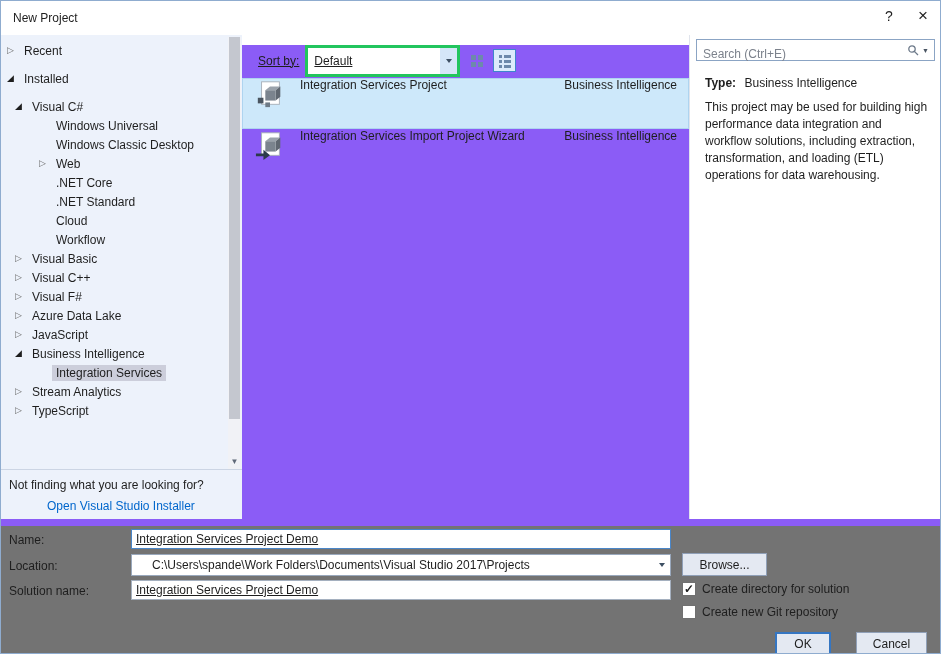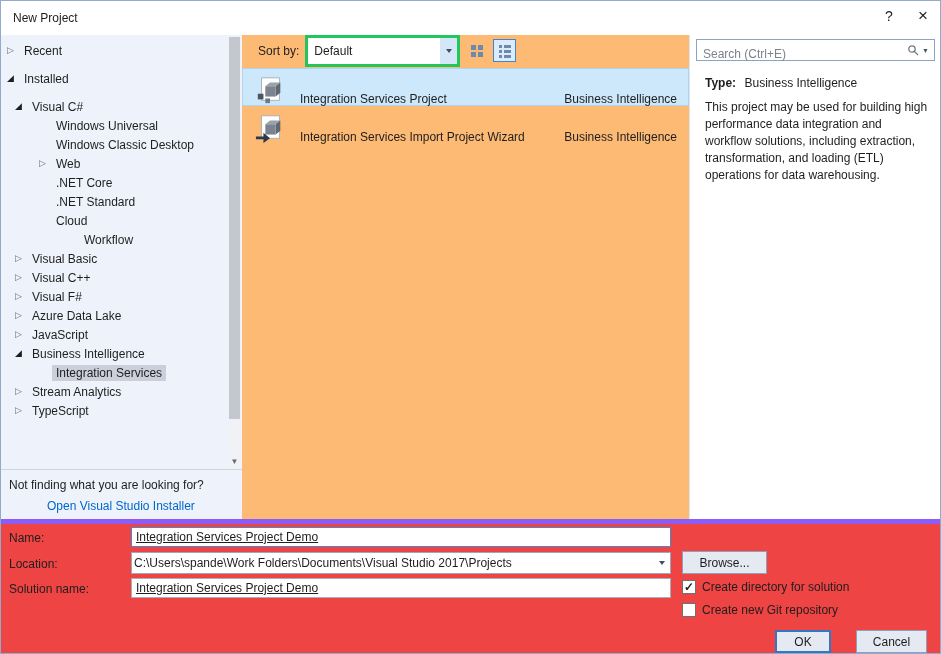--- a/index.html
+++ b/index.html
@@ -34,36 +34,36 @@
   .scroll-thumb { position:absolute; top:0; left:1px; width:11px; height:382px; background:#c4c7cf; }
   .scroll-down { position:absolute; bottom:0; left:0; width:13px; height:15px; text-align:center;
                  line-height:15px; font-size:8px; color:#5f6878; }
 
   .left-footer { position:absolute; left:0; right:0; top:434px; height:50px;
                  border-top:1px solid #ccd5e4; padding:8px 0 0 8px; }
   .footer-q { color:#1e1e1e; }
   .footer-link { display:block; margin:7px 0 0 38px; color:#0066cc; text-decoration:none; cursor:pointer; }
 
   
-  .mid-panel { position:absolute; top:34px; left:241px; width:447px; height:484px; background:#fdba74; }
+  .mid-panel { position:absolute; top:44px; left:241px; width:447px; height:484px; background:#8b5cf6;text-decoration:underline; }
   .mid-toolbar { height:31px; display:flex; align-items:center; padding-left:16px; }
   .sort-label { margin-right:6px; }
   .sort-combo { width:155px; height:32px; background:#ffffff; border:3px solid #22c55e;
                 display:flex; align-items:center; cursor:default; }
   .sort-combo .combo-text { flex:1; padding-left:6px; }
   .combo-arrow-zone { width:17px; height:100%; display:flex; align-items:center; justify-content:center;
                       background:#d5e6f8; }
   .tri-down { width:0; height:0; border-left:3.5px solid transparent; border-right:3.5px solid transparent;
               border-top:4px solid #3d4f63; }
   .view-btn { width:23px; height:23px; margin-left:5px; display:flex; align-items:center;
               justify-content:center; border:1px solid transparent; cursor:default; }
   .view-btn.selected { border:1px solid #3f86cc; background:#dcebfb; }
 
   .tpl-list { position:absolute; top:33px; left:0; right:0; bottom:0; overflow:hidden; }
-  .tpl-row { height:38px; display:flex; align-items:flex-end; padding:0 10px 0 12px; cursor:default; }
+  .tpl-row { height:51px; display:flex; align-items:flex-start; padding:0 10px 0 12px; cursor:default; }
   .tpl-row.selected { background:#cde8fa; box-shadow:inset 0 0 0 1px #aed4f0; }
   .tpl-icon { width:32px; height:32px; margin-right:14px; flex:none; display:flex; align-items:center; justify-content:center; }
   .tpl-name { flex:1; }
   .tpl-cat { margin-right:2px; }
 
   
   .right-panel { position:absolute; top:34px; left:688px; width:253px; height:484px;
                  background:#ffffff; border-left:1px solid #e0e4ec; }
   .search-box { margin:4px 7px 0 6px; height:22px; border:1px solid #8ba4c4; background:#fff;
                 display:flex; align-items:center; padding-right:5px; }
@@ -71,32 +71,32 @@
                       font-family:"Liberation Sans",sans-serif; font-size:12px; padding-left:6px; color:#1e1e1e;margin-top:7px; }
   .search-box input::placeholder { color:#7c828c; }
   .mag { display:flex; align-items:center; margin-right:3px; }
   .search-caret { font-size:7px; color:#4a5563; }
   .type-line { margin:15px 0 0 15px; }
   .type-label { font-weight:bold; margin-right:5px; }
   .desc { margin:9px 14px 0 15px; line-height:1.42; }
 
   
   .bottom-panel { position:absolute; top:518px; left:0; right:0; height:136px;
-                  background:#ef4444; border-top:5px solid #8b5cf6; }
+                  background:#737373; border-top:7px solid #8b5cf6; }
   .f-label { position:absolute; left:8px; }
   .lbl-name { top:7px; }
   .lbl-loc { top:33px; }
   .lbl-sol { top:58px; }
   .input { position:absolute; left:130px; width:540px; height:20px; background:#fff;
            font-family:"Liberation Sans",sans-serif; font-size:12px; padding:0 4px; color:#1e1e1e;text-decoration:underline; }
   .name-input { top:3px; border:1px solid #4a86c8; }
   .sol-input { top:54px; border:1px solid #a5b0bf; }
   .combo { position:absolute; left:130px; top:28px; width:540px; height:22px; background:#fff;
            border:1px solid #99a8bc; display:flex; align-items:center; cursor:default; }
-  .combo .combo-text { flex:1; padding-left:2px; white-space:nowrap; overflow:hidden; }
+  .combo .combo-text { flex:1; padding-left:20px; white-space:nowrap; overflow:hidden; }
   .btn { position:absolute; height:23px; background:#e4e9f2; border:1px solid #90a0b8;
          font-family:"Liberation Sans",sans-serif; font-size:12px; color:#1e1e1e; cursor:default; }
   .browse-btn { left:681px; top:27px; width:85px; }
   .ok-btn { left:774px; top:106px; width:56px; border:2px solid #3576c2; }
   .cancel-btn { left:855px; top:106px; width:71px; }
   .cb-row { position:absolute; left:681px; display:flex; align-items:center; cursor:default; }
   .cb1 { top:56px; }
   .cb2 { top:79px; }
   .cb-box { width:14px; height:14px; background:#fff; border:1px solid #707070; margin-right:6px;
             display:inline-flex; align-items:center; justify-content:center; font-size:12px;
@@ -146,21 +146,21 @@
           <span class="tree-label">.NET Core</span>
         </div>
         <div class="tree-row" style="padding-left: 38px;">
           <span class="tree-arrow"></span>
           <span class="tree-label">.NET Standard</span>
         </div>
         <div class="tree-row" style="padding-left: 38px;">
           <span class="tree-arrow"></span>
           <span class="tree-label">Cloud</span>
         </div>
-        <div class="tree-row" style="padding-left: 38px; margin-left: 28px;">
+        <div class="tree-row" style="padding-left: 38px;">
           <span class="tree-arrow"></span>
           <span class="tree-label">Workflow</span>
         </div>
         <div class="tree-row" style="padding-left: 14px;">
           <span class="tree-arrow collapsed">▷</span>
           <span class="tree-label">Visual Basic</span>
         </div>
         <div class="tree-row" style="padding-left: 14px;">
           <span class="tree-arrow collapsed">▷</span>
           <span class="tree-label">Visual C++</span>

